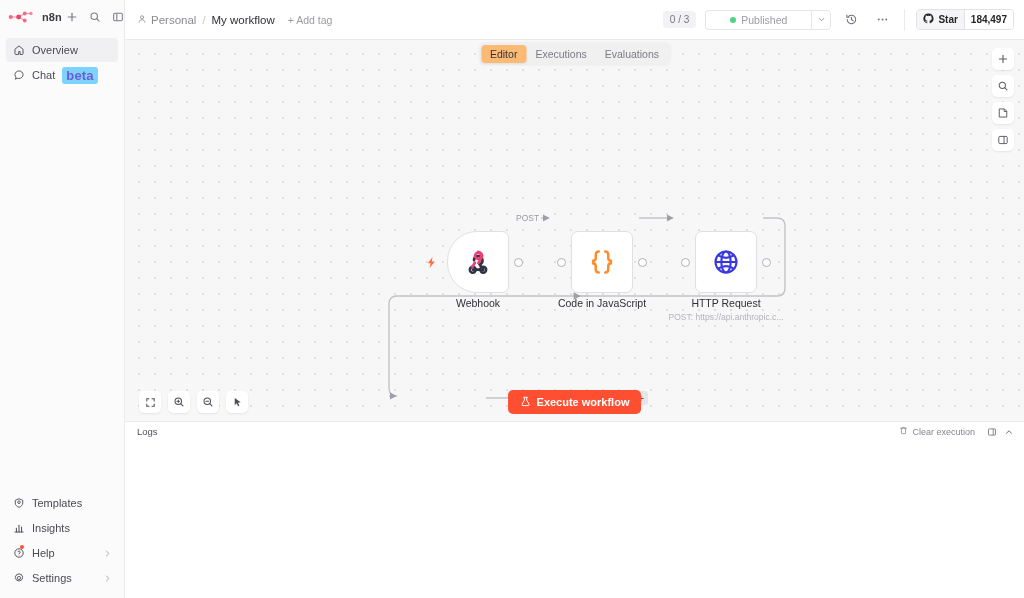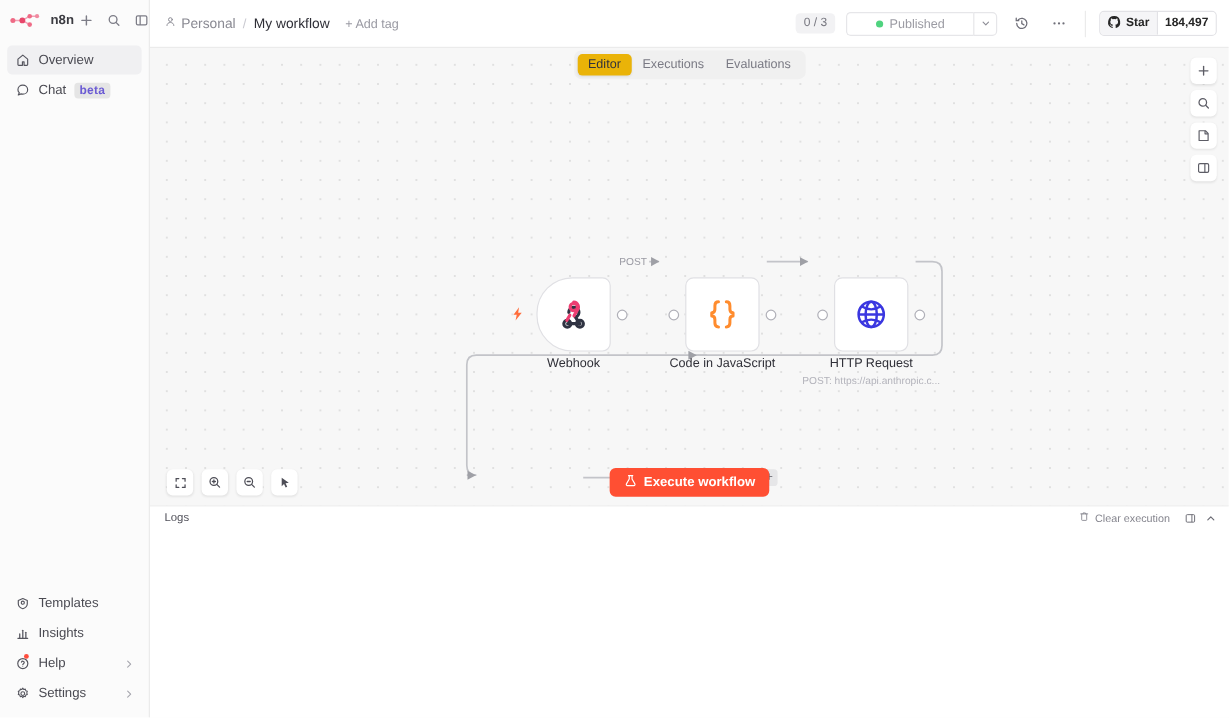--- a/index.html
+++ b/index.html
@@ -40,21 +40,21 @@
     height: 24px; padding: 0 6px; border-radius: 4px;
     font-size: 11px; color: #4a4a52; cursor: pointer; position: relative;
   }
   .sb-item.active { background: #f0f0f2; }
   .sb-item .ic {
     width: 13px; height: 13px; display: flex; align-items: center;
     justify-content: center; color: #55555e; flex: 0 0 13px;
   }
   .sb-label { white-space: nowrap; }
   .beta-badge {
-    font-size: 10px; background: #e5e5e5; color: #6b5bd4;
+    font-size: 13px; background: #7dd3fc; color: #6b5bd4;
     padding: 1px 4px; border-radius: 3px; font-weight: 600;
     letter-spacing: .2px;
   }
   .sb-bottom { margin-top: auto; padding: 0 6px 8px 6px; display: flex; flex-direction: column; gap: 1px; }
   .chev-r { margin-left: auto; color: #a5a5ad; display: flex; }
   .dot-alert {
     position: absolute; width: 4px; height: 4px; border-radius: 50%;
     background: #ff4d3d; left: 14px; top: 4px;
   }
 
@@ -123,21 +123,21 @@
 
   .tabs {
     position: absolute; left: 50%; transform: translateX(-50%); top: 2px;
     display: flex; gap: 0; background: #f0f0f0; border-radius: 6px;
     padding: 3px; z-index: 12;
   }
   .tab {
     font-size: 10.5px; color: #7a7a84; padding: 3px 9px;
     border-radius: 4px; cursor: pointer; white-space: nowrap;
   }
-  .tab.active { background: #eab308; color: #33333b; box-shadow: 0 1px 2px rgba(0,0,0,.07); }
+  .tab.active { background: #fdba74; color: #33333b; box-shadow: 0 1px 2px rgba(0,0,0,.07); }
 
   .right-tools {
     position: absolute; right: 10px; top: 8px; display: flex;
     flex-direction: column; gap: 5px; z-index: 12;
   }
   .rt-btn {
     width: 22px; height: 22px; background: #fff; border-radius: 5px;
     display: flex; align-items: center; justify-content: center;
     box-shadow: 0 1px 2px rgba(0,0,0,.08); cursor: pointer; color: #5d5d66;
   }

